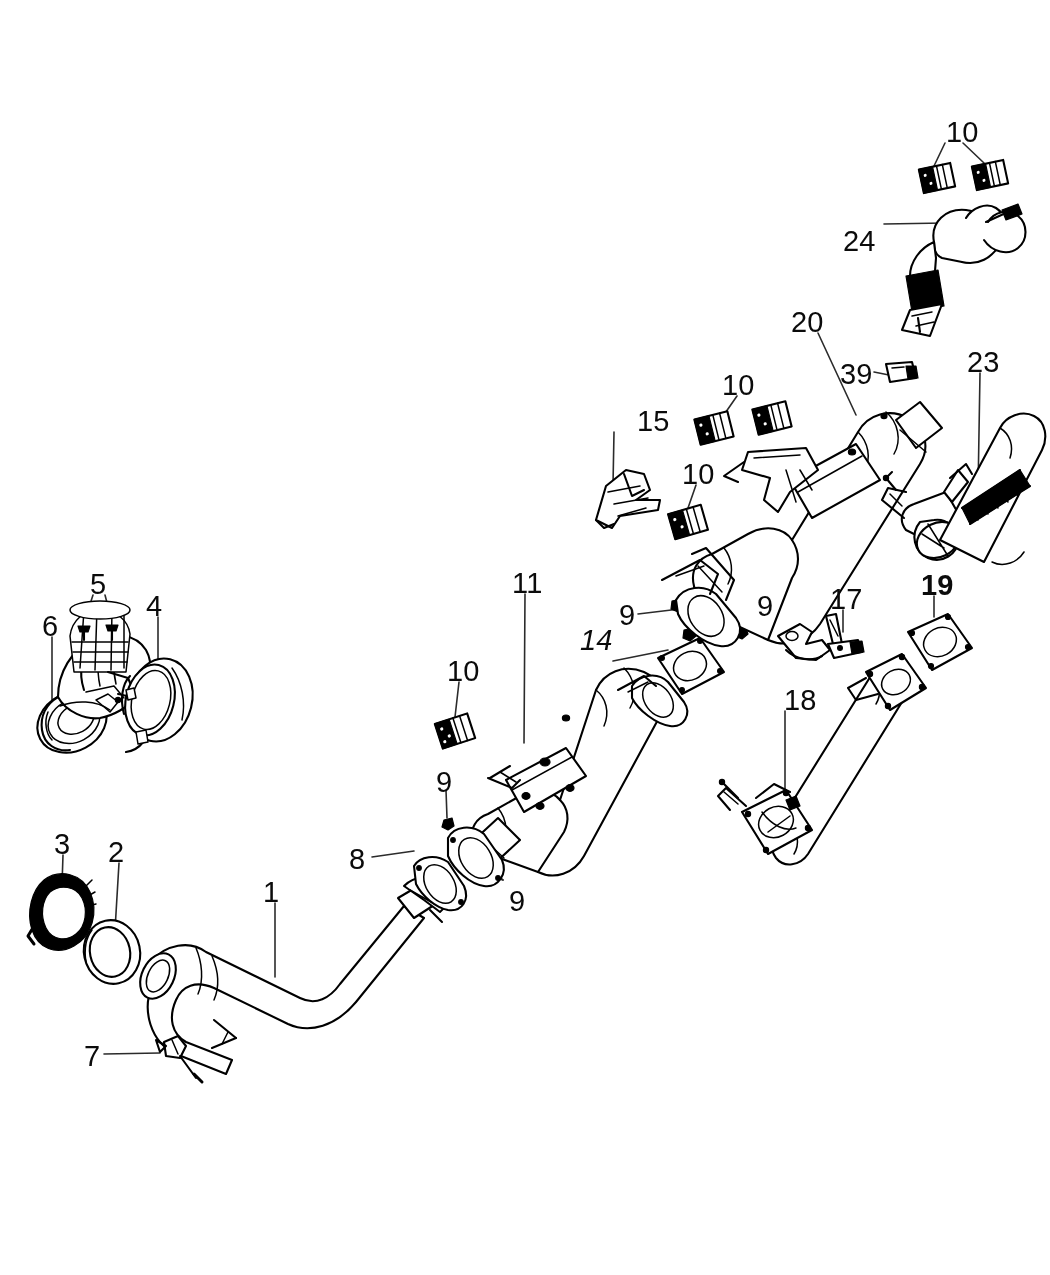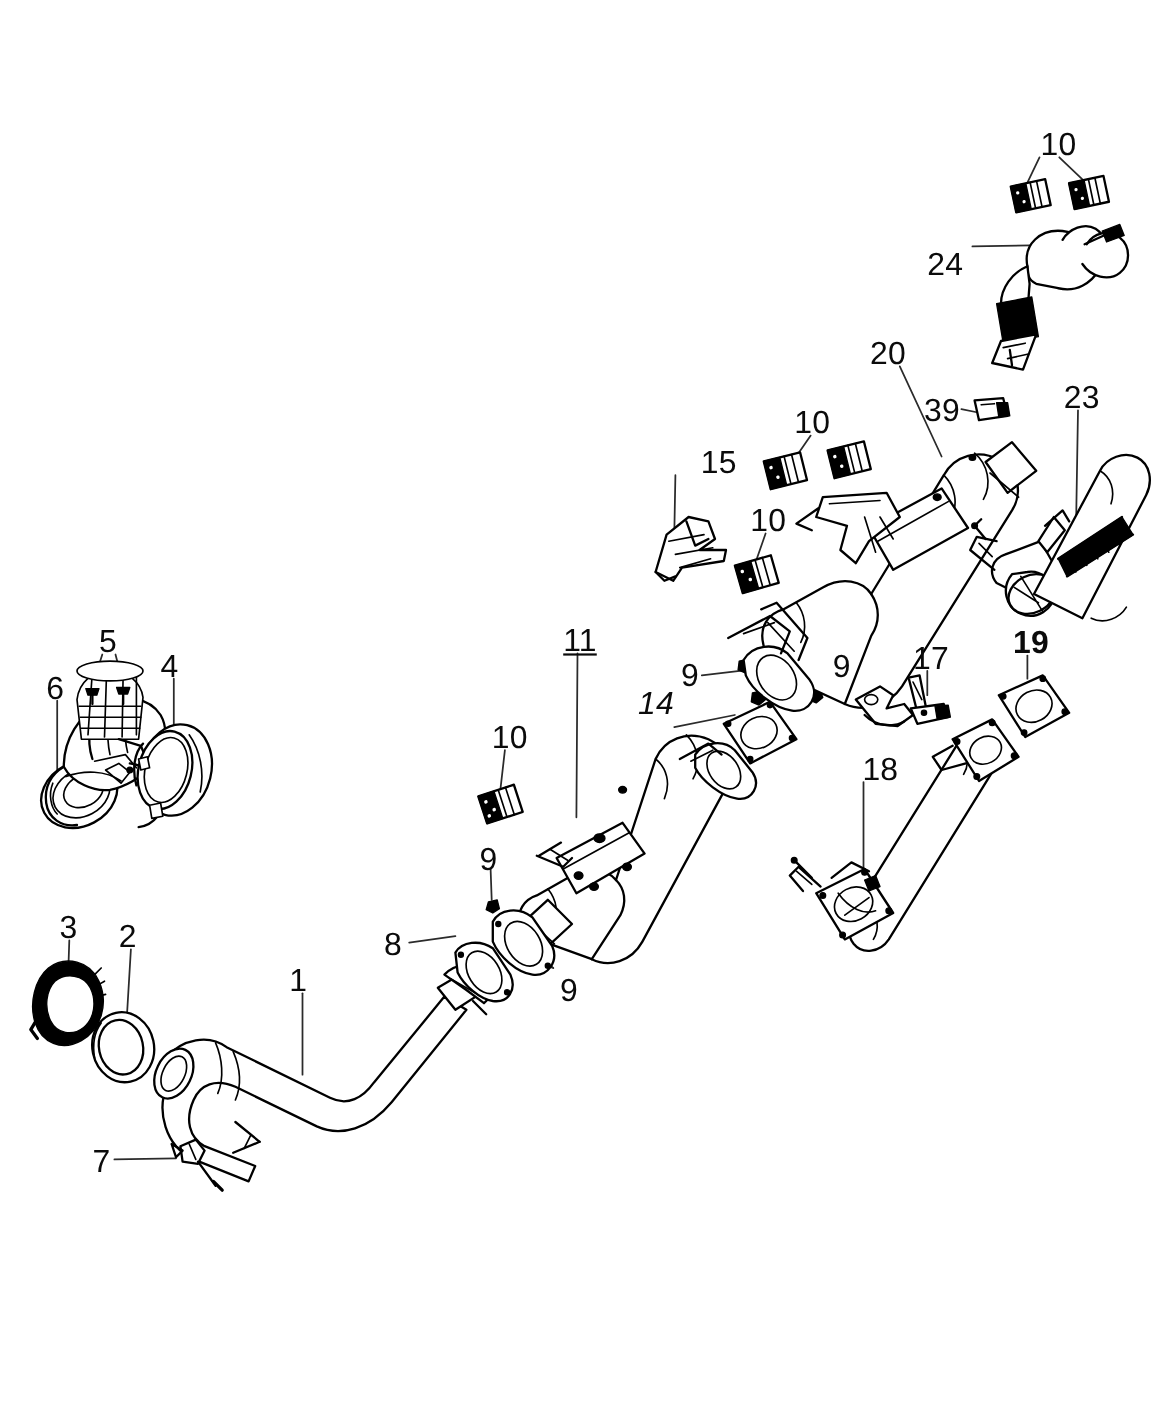--- a/index.html
+++ b/index.html
@@ -468,21 +468,21 @@
 
   <div id="callout-layer">
       <div class="callout" style="left: 946px; top: 118px;">10</div>
       <div class="callout" style="left: 843px; top: 211px; margin-top: 16px;">24</div>
       <div class="callout" style="left: 791px; top: 308px;">20</div>
       <div class="callout" style="left: 840px; top: 360px;">39</div>
       <div class="callout" style="left: 967px; top: 348px;">23</div>
       <div class="callout" style="left: 722px; top: 371px;">10</div>
       <div class="callout" style="left: 682px; top: 460px;">10</div>
       <div class="callout" style="left: 637px; top: 407px;">15</div>
-      <div class="callout" style="left: 512px; top: 569px; text-decoration: underline;">11</div>
+      <div class="callout" style="left: 512px; top: 569px;">11</div>
       <div class="callout" style="left: 447px; top: 657px;">10</div>
       <div class="callout" style="left: 580px; top: 626px; font-style: italic;">14</div>
       <div class="callout" style="left: 619px; top: 601px;">9</div>
       <div class="callout" style="left: 757px; top: 592px;">9</div>
       <div class="callout" style="left: 830px; top: 585px;">17</div>
       <div class="callout" style="left: 921px; top: 571px; font-weight: bold;">19</div>
       <div class="callout" style="left: 772px; top: 686px; margin-left: 12px;">18</div>
       <div class="callout" style="left: 436px; top: 768px;">9</div>
       <div class="callout" style="left: 509px; top: 887px;">9</div>
       <div class="callout" style="left: 349px; top: 845px;">8</div>

